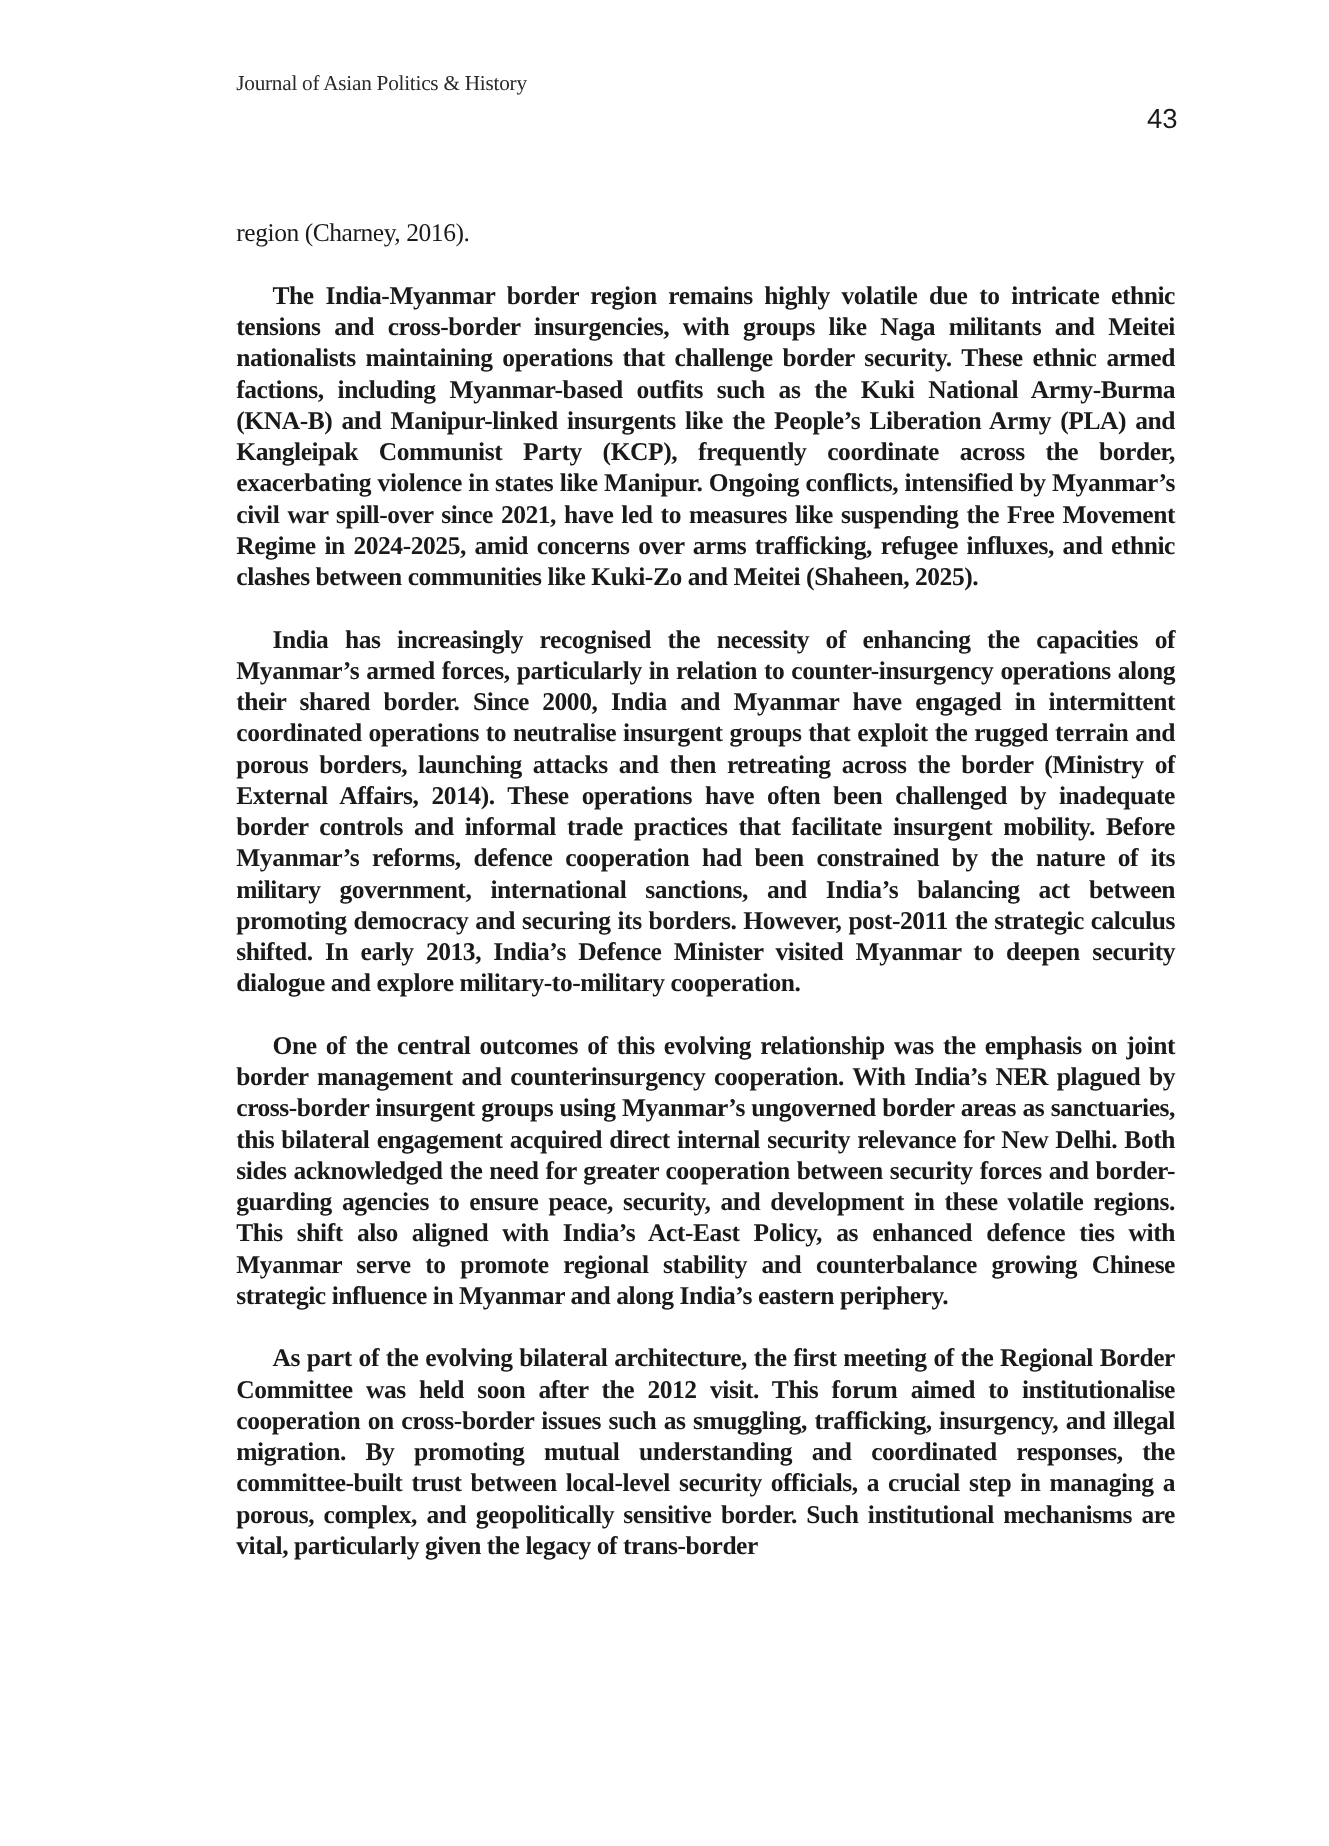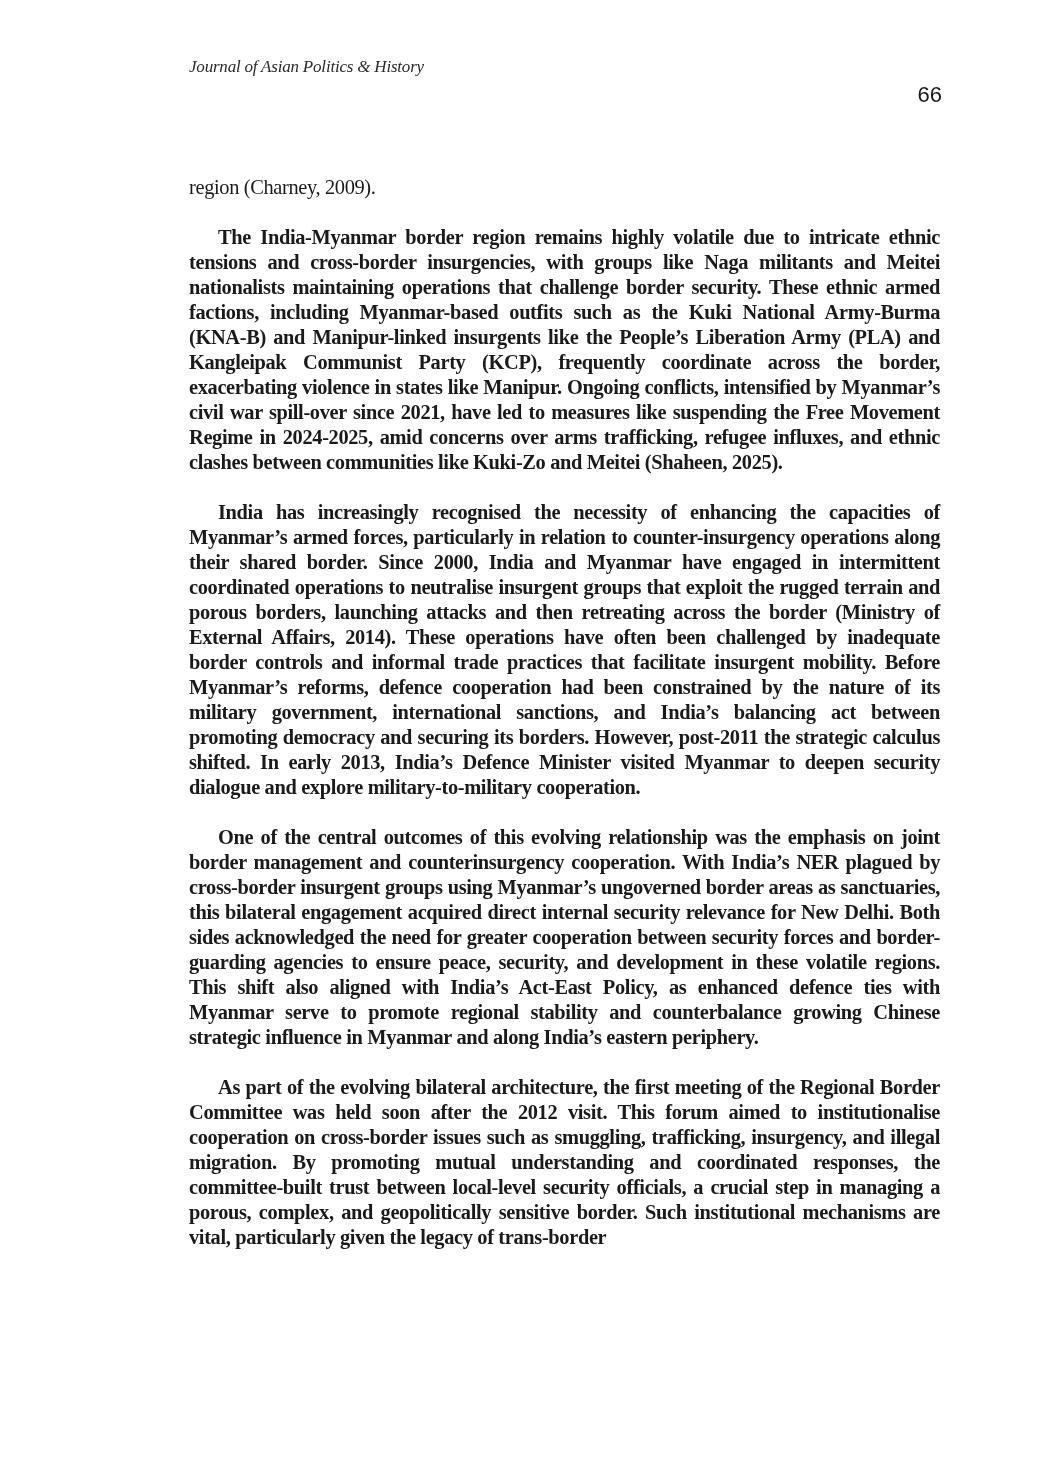--- a/index.html
+++ b/index.html
@@ -12,21 +12,20 @@
       height: 1477px;
       position: relative;
       overflow: hidden;
       color: #1a1a1a;
       font-family: "Liberation Serif", "DejaVu Serif", serif;
     }
     .running-head {
       position: absolute;
       left: 189px;
       top: 57px;
-      font-style: italic;
       font-size: 17px;
       letter-spacing: -0.2px;
       color: #2a2a2a;
     }
     .page-number {
       position: absolute;
       right: 121px;
       top: 82px;
       font-family: "Liberation Sans", "DejaVu Sans", sans-serif;
       font-size: 22px;
@@ -51,21 +50,21 @@
       font-weight: bold;
     }
     .para.cont {
       text-indent: 0;
     }
   </style>
 </head>
 <body>
 
 <div class="running-head">Journal of Asian Politics &amp; History</div>
-<div class="page-number">66</div>
+<div class="page-number">43</div>
 
 <div class="body-text">
-  <p class="para cont">region (Charney, 2009).</p>
+  <p class="para cont">region (Charney, 2016).</p>
   <p class="para indent">The India-Myanmar border region remains highly volatile due to intricate ethnic tensions and cross-border insurgencies, with groups like Naga militants and Meitei nationalists maintaining operations that challenge border security. These ethnic armed factions, including Myanmar-based outfits such as the Kuki National Army-Burma (KNA-B) and Manipur-linked insurgents like the People’s Liberation Army (PLA) and Kangleipak Communist Party (KCP), frequently coordinate across the border, exacerbating violence in states like Manipur. Ongoing conflicts, intensified by Myanmar’s civil war spill-over since 2021, have led to measures like suspending the Free Movement Regime in 2024-2025, amid concerns over arms trafficking, refugee influxes, and ethnic clashes between communities like Kuki-Zo and Meitei (Shaheen, 2025).</p>
   <p class="para indent">India has increasingly recognised the necessity of enhancing the capacities of Myanmar’s armed forces, particularly in relation to counter-insurgency operations along their shared border. Since 2000, India and Myanmar have engaged in intermittent coordinated operations to neutralise insurgent groups that exploit the rugged terrain and porous borders, launching attacks and then retreating across the border (Ministry of External Affairs, 2014). These operations have often been challenged by inadequate border controls and informal trade practices that facilitate insurgent mobility. Before Myanmar’s reforms, defence cooperation had been constrained by the nature of its military government, international sanctions, and India’s balancing act between promoting democracy and securing its borders. However, post-2011 the strategic calculus shifted. In early 2013, India’s Defence Minister visited Myanmar to deepen security dialogue and explore military-to-military cooperation.</p>
   <p class="para indent">One of the central outcomes of this evolving relationship was the emphasis on joint border management and counterinsurgency cooperation. With India’s NER plagued by cross-border insurgent groups using Myanmar’s ungoverned border areas as sanctuaries, this bilateral engagement acquired direct internal security relevance for New Delhi. Both sides acknowledged the need for greater cooperation between security forces and border-guarding agencies to ensure peace, security, and development in these volatile regions. This shift also aligned with India’s Act-East Policy, as enhanced defence ties with Myanmar serve to promote regional stability and counterbalance growing Chinese strategic influence in Myanmar and along India’s eastern periphery.</p>
   <p class="para indent">As part of the evolving bilateral architecture, the first meeting of the Regional Border Committee was held soon after the 2012 visit. This forum aimed to institutionalise cooperation on cross-border issues such as smuggling, trafficking, insurgency, and illegal migration. By promoting mutual understanding and coordinated responses, the committee-built trust between local-level security officials, a crucial step in managing a porous, complex, and geopolitically sensitive border. Such institutional mechanisms are vital, particularly given the legacy of trans-border</p>
 </div>
 
 </body></html>

